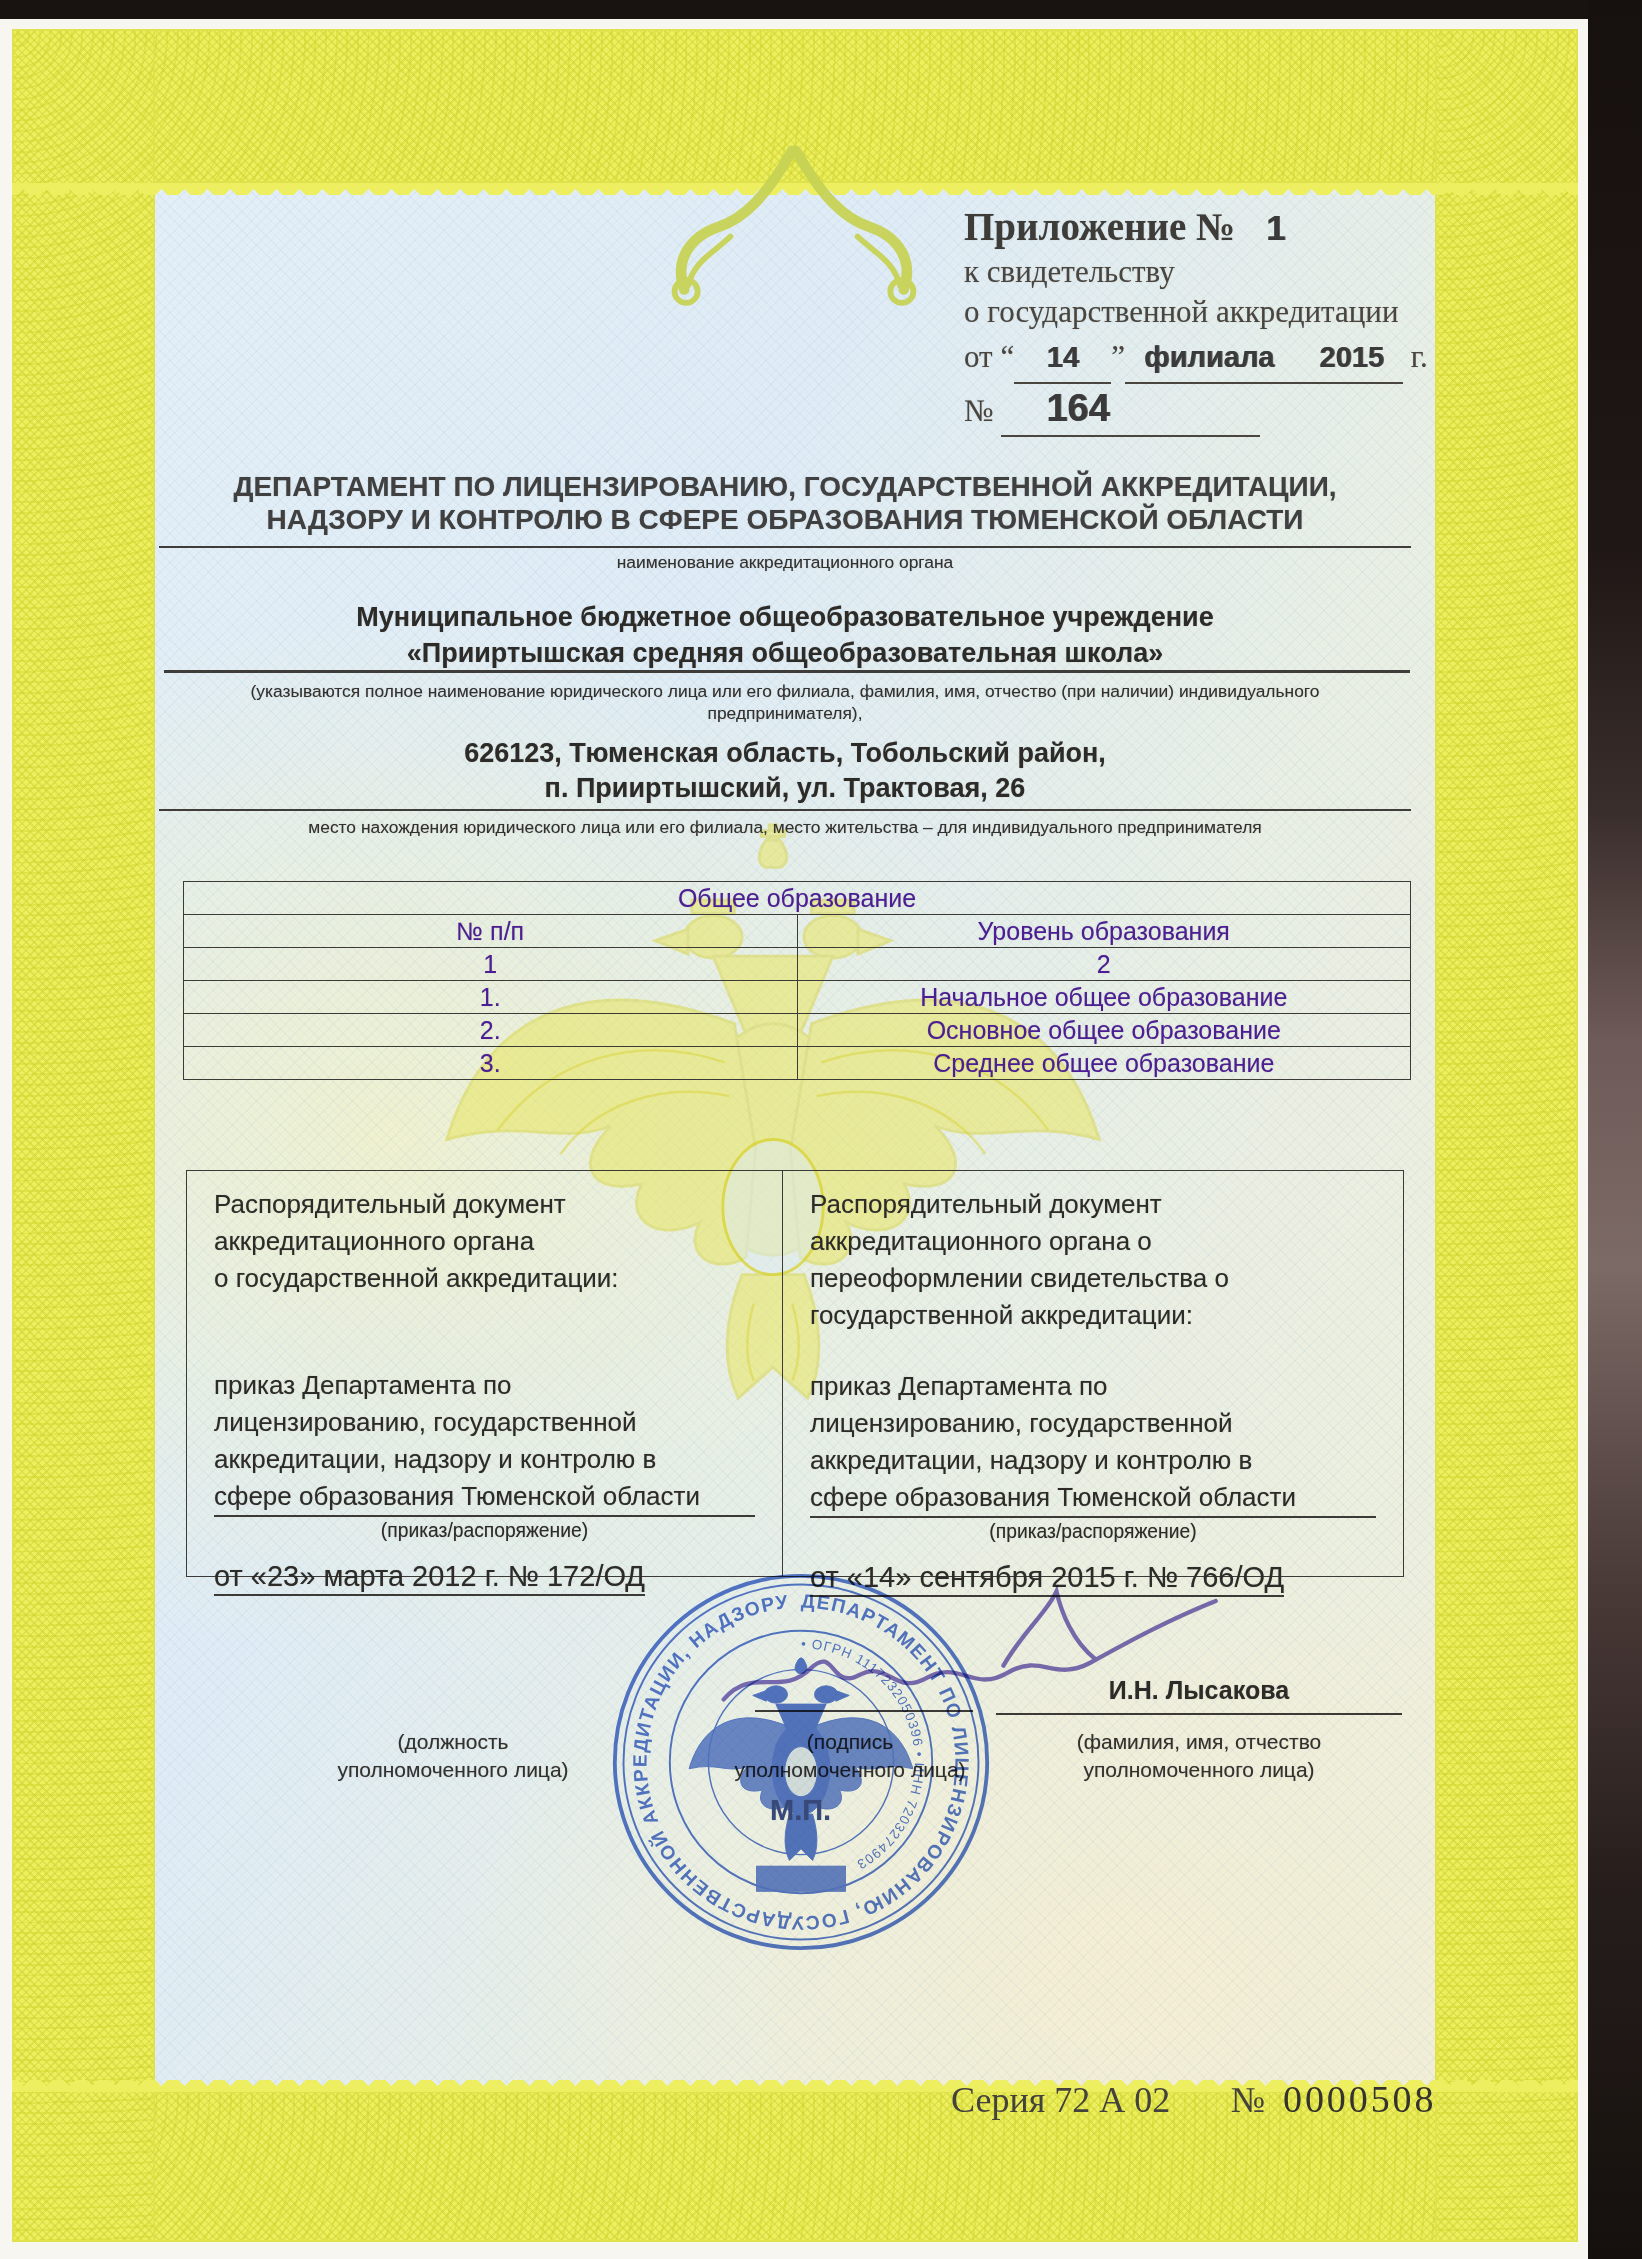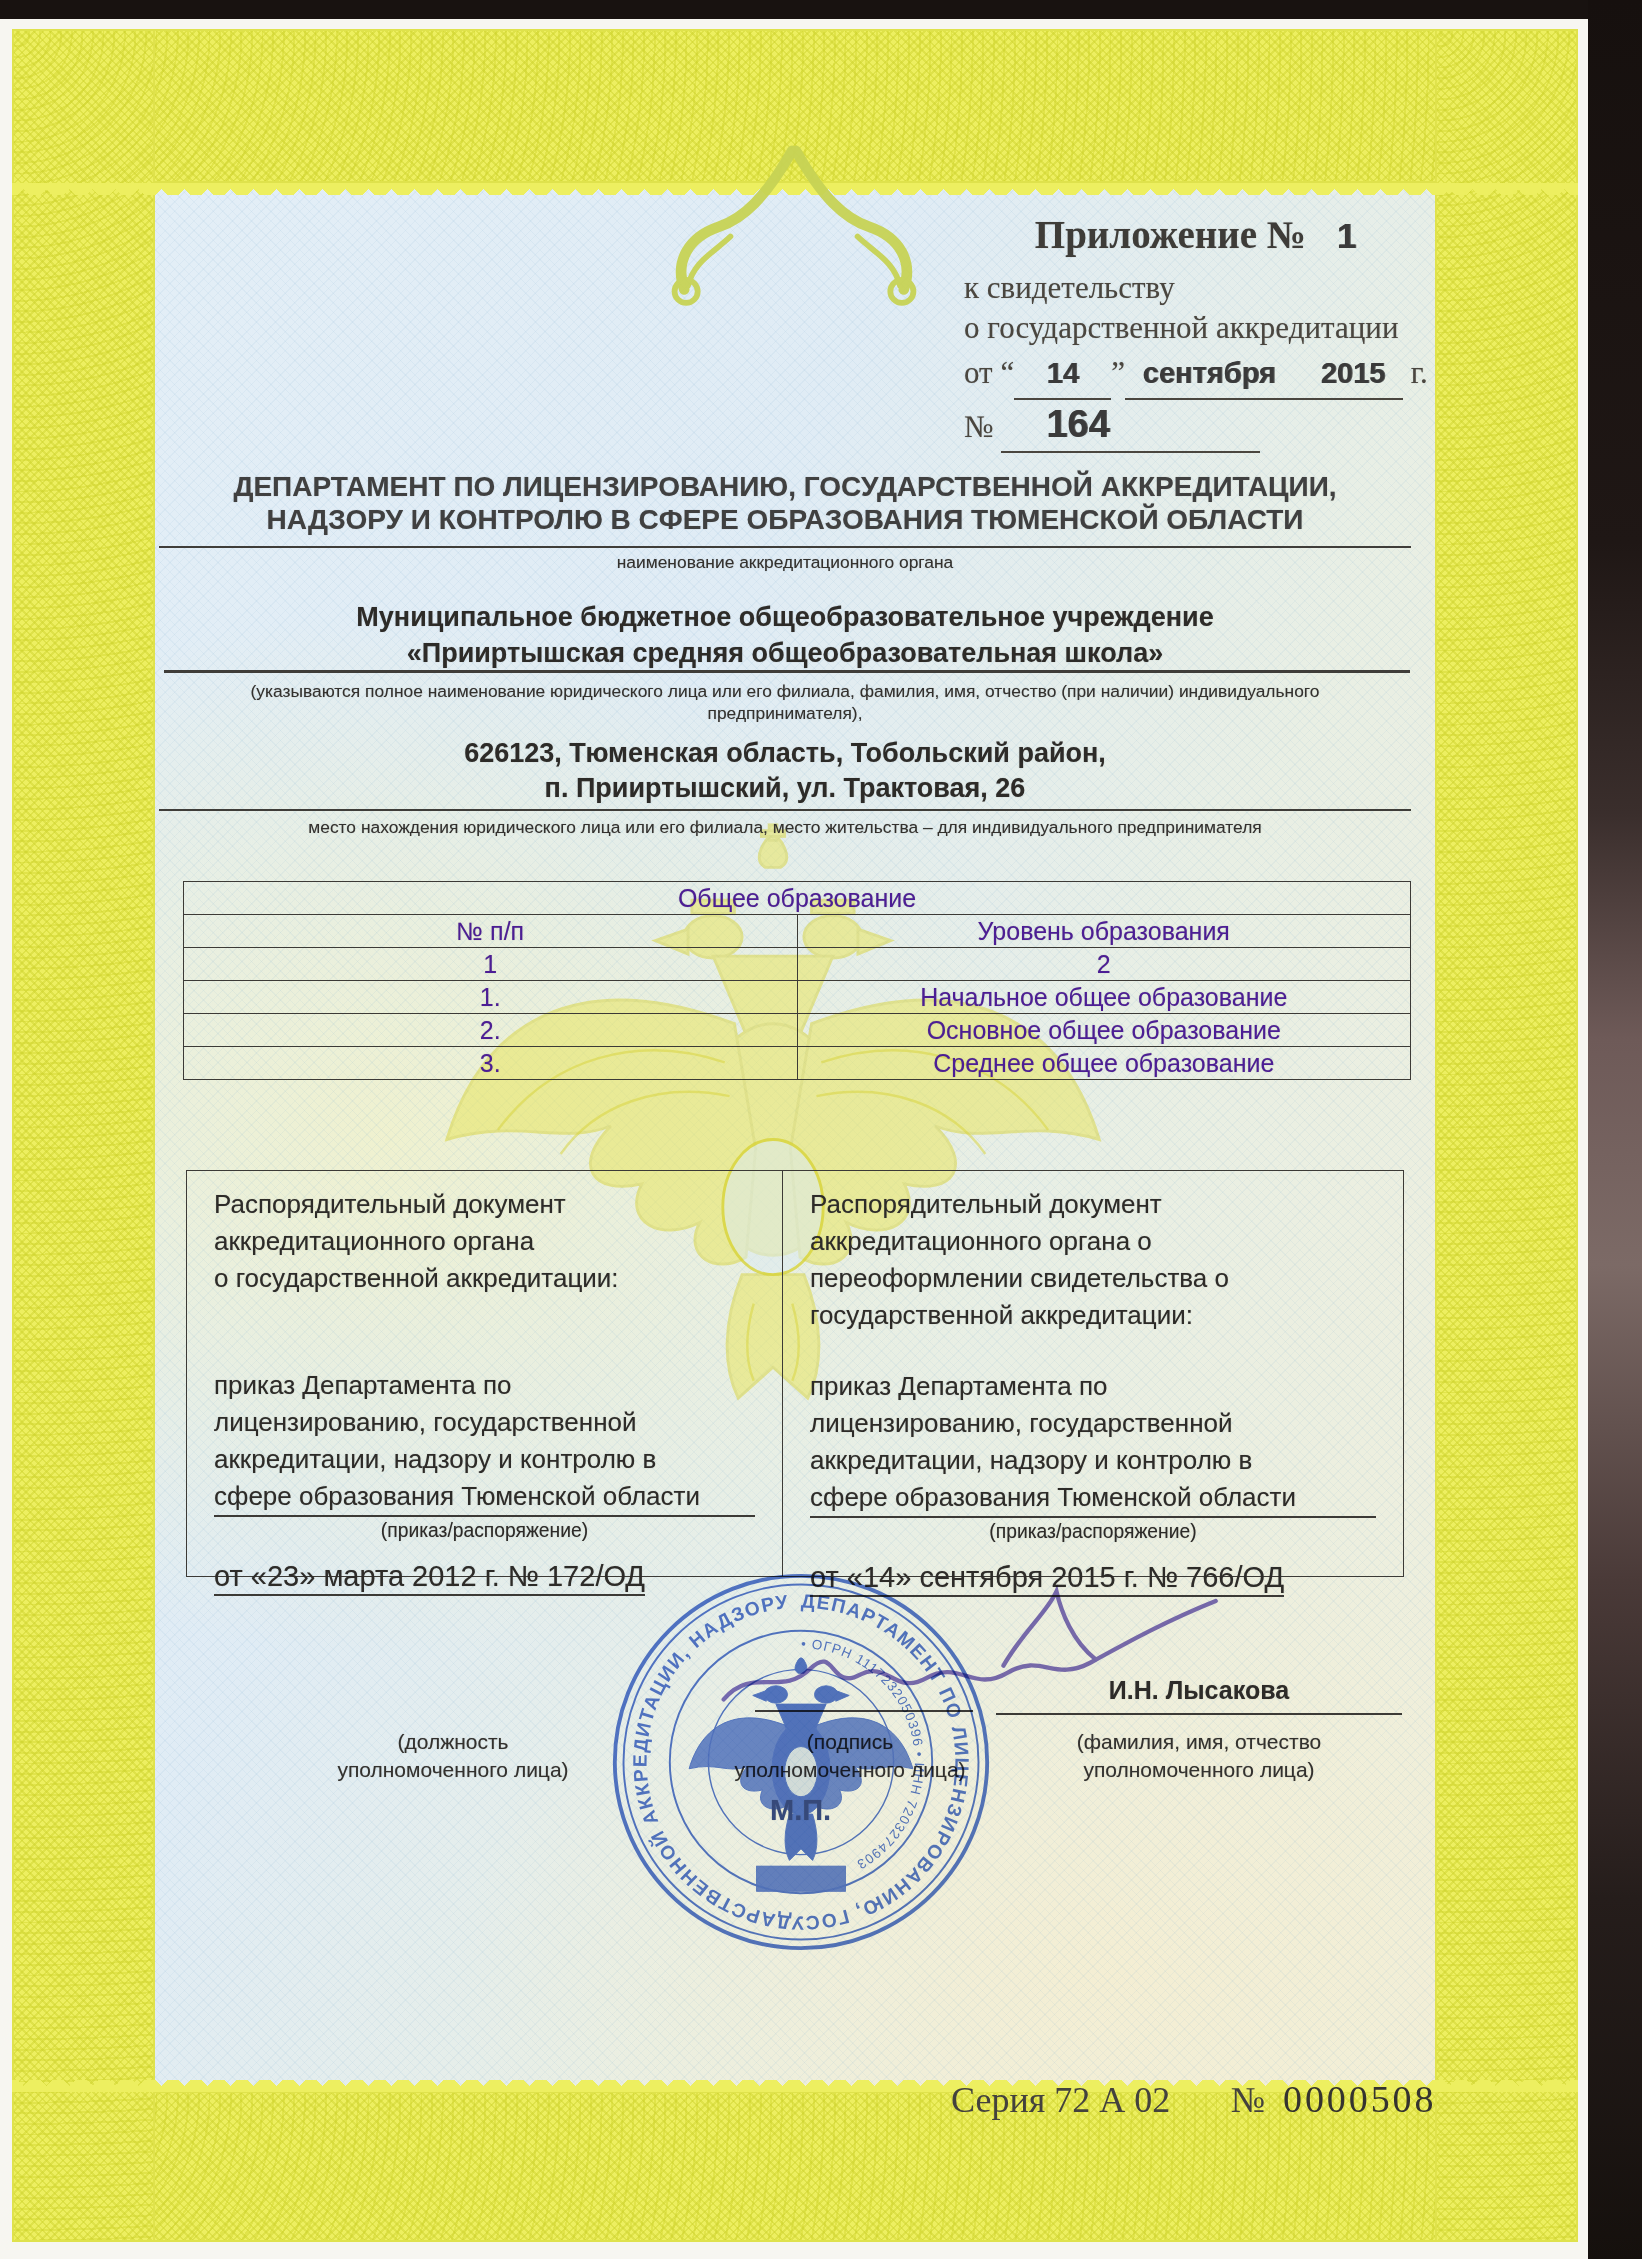--- a/index.html
+++ b/index.html
@@ -105,28 +105,28 @@
       <path d="M335,285 C260,270 195,295 160,345"></path>
       <path d="M430,250 C520,220 610,245 665,320"></path>
       <path d="M425,285 C500,270 565,295 600,345"></path>
       <path d="M360,500 C350,535 352,560 360,580"></path>
       <path d="M400,500 C410,535 408,560 400,580"></path>
     </g>
     <ellipse cx="380" cy="400" rx="52" ry="70" fill="#dcebf2" fill-opacity="0.65" stroke="#d8d43a" stroke-width="3" opacity="0.8"></ellipse>
   </svg>
 
   <div class="abs" style="left:964px;top:203px;width:463px;">
-    <div style="font-size:39px;line-height:64px;text-align:center;" class="serif blur">
+    <div style="font-size:39px;line-height:48px;" class="serif blur">
       <b style="color:#3e3c38;">Приложение №</b>
       <span class="tw" style="font-family:'Liberation Sans',sans-serif;font-size:35px;padding-left:21px;">1</span>
     </div>
     <div style="font-size:31px;line-height:40px;" class="serif blur">к свидетельству</div>
     <div style="font-size:31px;line-height:40px;" class="serif blur">о государственной аккредитации</div>
     <div style="font-size:31px;line-height:50px;white-space:nowrap;" class="serif blur">
-      <span>от “</span><span class="fill-line" style="min-width:97px;"><span class="tw" style="font-size:29px;font-family:'Liberation Sans',sans-serif;">14</span></span><span>”</span><span class="fill-line" style="min-width:278px;"><span class="tw" style="font-size:29px;font-family:'Liberation Sans',sans-serif;word-spacing:37px;"><span>сентября</span> <span>2015</span></span></span>
+      <span>от “</span><span class="fill-line" style="min-width:97px;"><span class="tw" style="font-size:29px;font-family:'Liberation Sans',sans-serif;">14</span></span><span>”</span><span class="fill-line" style="min-width:278px;"><span class="tw" style="font-size:29px;font-family:'Liberation Sans',sans-serif;word-spacing:37px;"><span>филиала</span> <span>2015</span></span></span>
       <span>г.</span>
     </div>
     <div style="font-size:31px;line-height:48px;white-space:nowrap;" class="serif blur">
       <span>№</span>
       <span class="fill-line" style="min-width:259px;"><span class="tw" style="font-size:38px;font-family:'Liberation Sans',sans-serif;padding-right:106px;">164</span></span>
     </div>
   </div>
 
   <div class="abs ink blur" style="left:159px;top:470px;width:1252px;text-align:center;font-weight:700;font-size:28px;line-height:33px;color:#404040;">
     <div>ДЕПАРТАМЕНТ ПО ЛИЦЕНЗИРОВАНИЮ, ГОСУДАРСТВЕННОЙ АККРЕДИТАЦИИ,</div>

